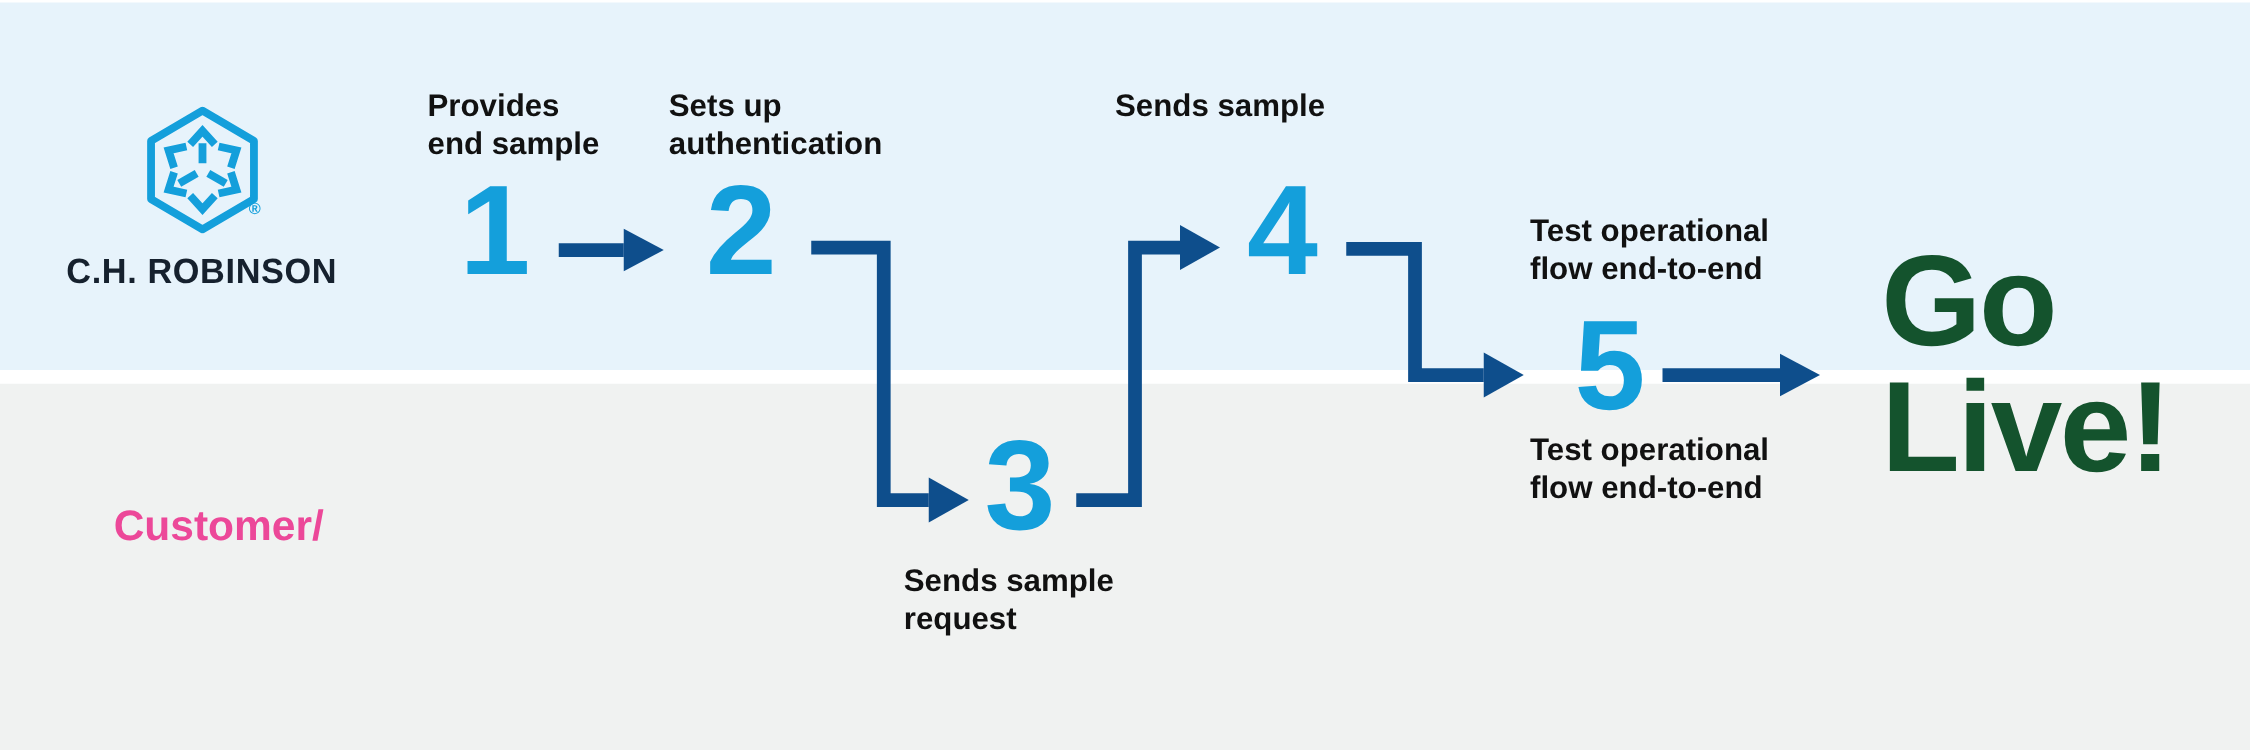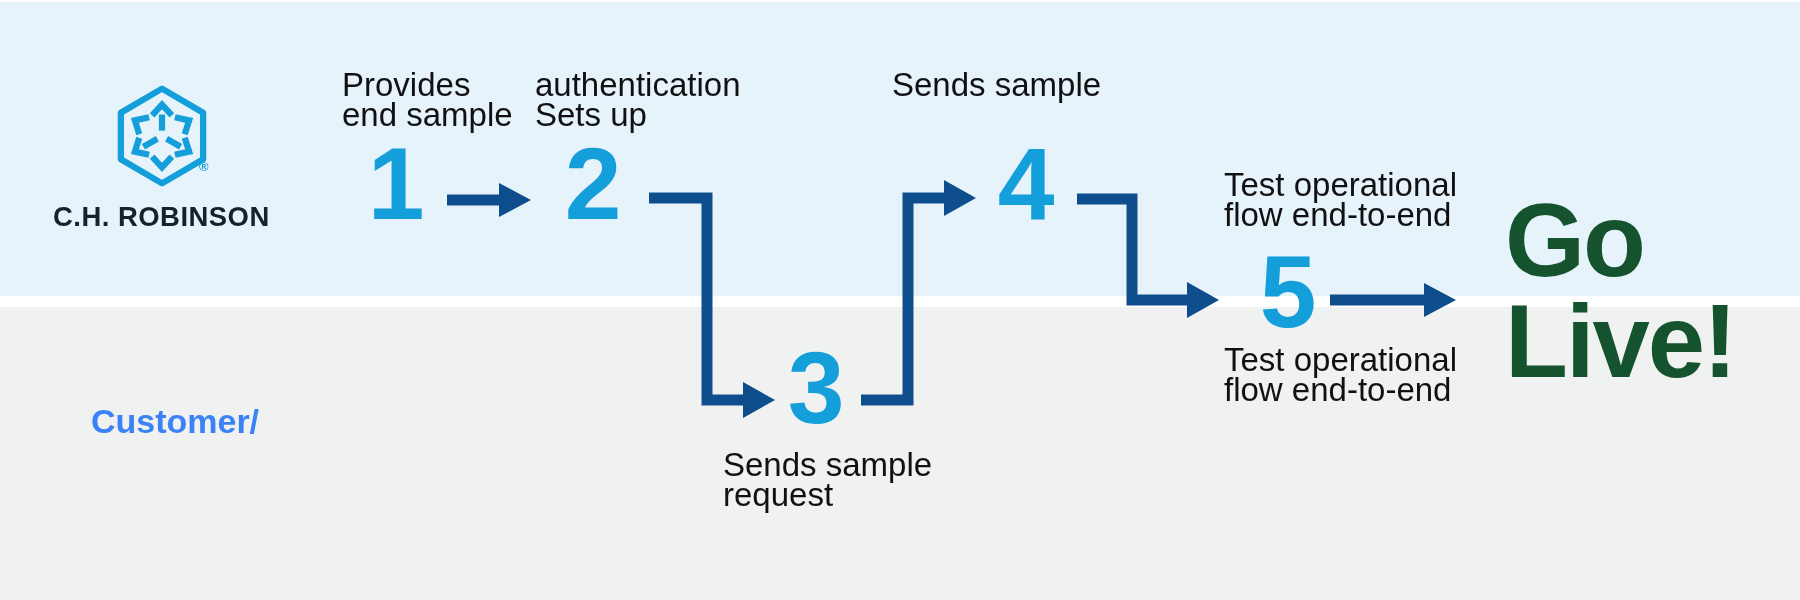--- a/index.html
+++ b/index.html
@@ -32,22 +32,22 @@
   #num1 { left: 363px; top: 133px; width: 64px; }
   #num2 { left: 560px; top: 133px; width: 64px; }
   #num3 { left: 783px; top: 337px; width: 64px; }
   #num4 { left: 992px; top: 133px; width: 66px; }
   #num5 { left: 1254px; top: 241px; width: 66px; }
 
   .step-label {
     position: absolute;
     z-index: 4;
     color: #111111;
-    font-weight: normal;
-    font-size: 33px;
+    font-weight: bold;
+    font-size: 25px;
     line-height: 30px;
     white-space: nowrap;
   }
   #label1 { left: 342px; top: 70px; }
   #label2 { left: 535px; top: 70px; }
   #label3 { left: 723px; top: 450px; }
   #label4 { left: 892px; top: 70px; }
   #label5top { left: 1224px; top: 170px; }
   #label5bottom { left: 1224px; top: 345px; }
 
@@ -61,21 +61,21 @@
     line-height: 101px;
     letter-spacing: -2px;
     white-space: nowrap;
   }
 
   .lane-label {
     position: absolute;
     left: 40px; top: 403px;
     width: 270px;
     z-index: 4;
-    color: #3b82f6;
+    color: #ec4899;
     font-weight: bold;
     font-size: 34px;
     line-height: 37px;
     text-align: center;
   }
 
   .logo-icon { position: absolute; left: 117px; top: 85px; z-index: 4; }
   .logo-stroke { stroke: #149FDB; stroke-width: 7; fill: none; }
   .registered {
     position: absolute; left: 199px; top: 159px;
@@ -157,22 +157,22 @@
   <div class="step-num" id="num2">2</div>
   <div class="step-num" id="num3">3</div>
   <div class="step-num" id="num4">4</div>
   <div class="step-num" id="num5">5</div>
 
   <div class="step-label" id="label1">
     <div>Provides</div>
     <div>end sample</div>
   </div>
   <div class="step-label" id="label2">
+    <div>Sets up</div>
     <div>authentication</div>
-    <div>Sets up</div>
   </div>
   <div class="step-label" id="label3">
     <div>Sends sample</div>
     <div>request</div>
   </div>
   <div class="step-label" id="label4">
     <div>Sends sample</div>
   </div>
   <div class="step-label" id="label5top">
     <div>Test operational</div>

